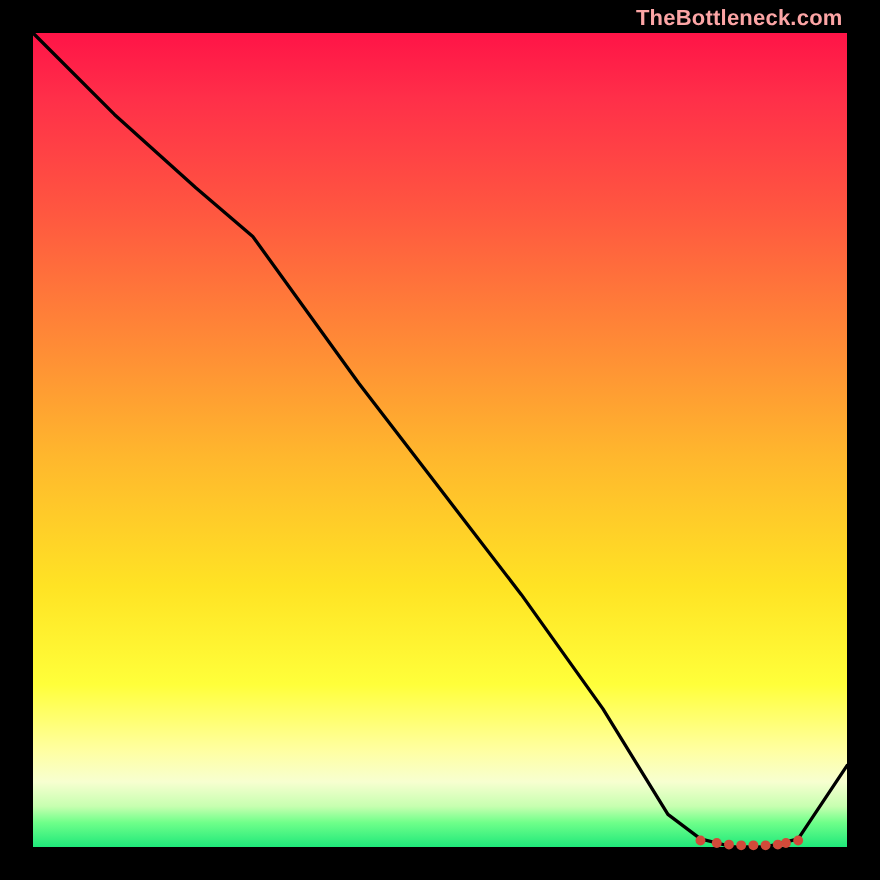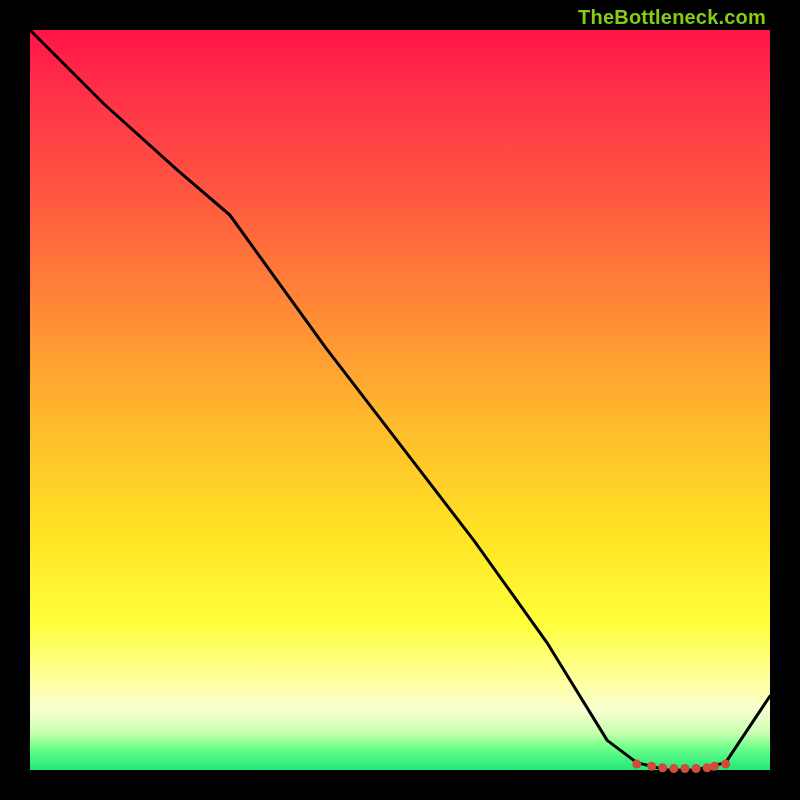--- a/index.html
+++ b/index.html
@@ -39,21 +39,21 @@
       #1fe87a 100%
     );
   }
   .watermark {
     position: absolute;
     top: 6px;
     right: 34px;
     font-family: Arial, Helvetica, sans-serif;
     font-size: 20px;
     font-weight: bold;
-    color: #84cc16;
+    color: #fca5a5;
     letter-spacing: 0.2px;
     user-select: none;
   }
   svg.overlay {
     position: absolute;
     left: 30px;
     top: 30px;
     width: 740px;
     height: 740px;
     overflow: visible;

